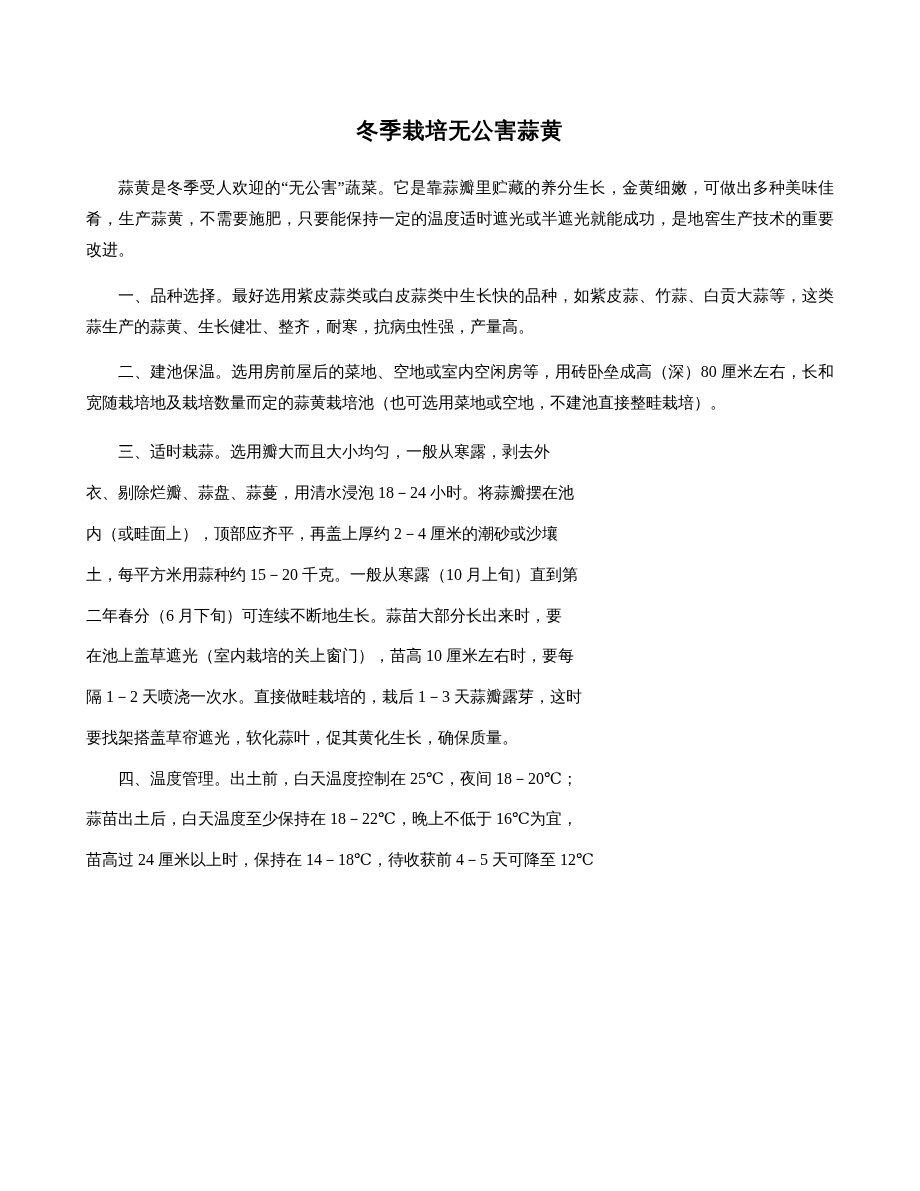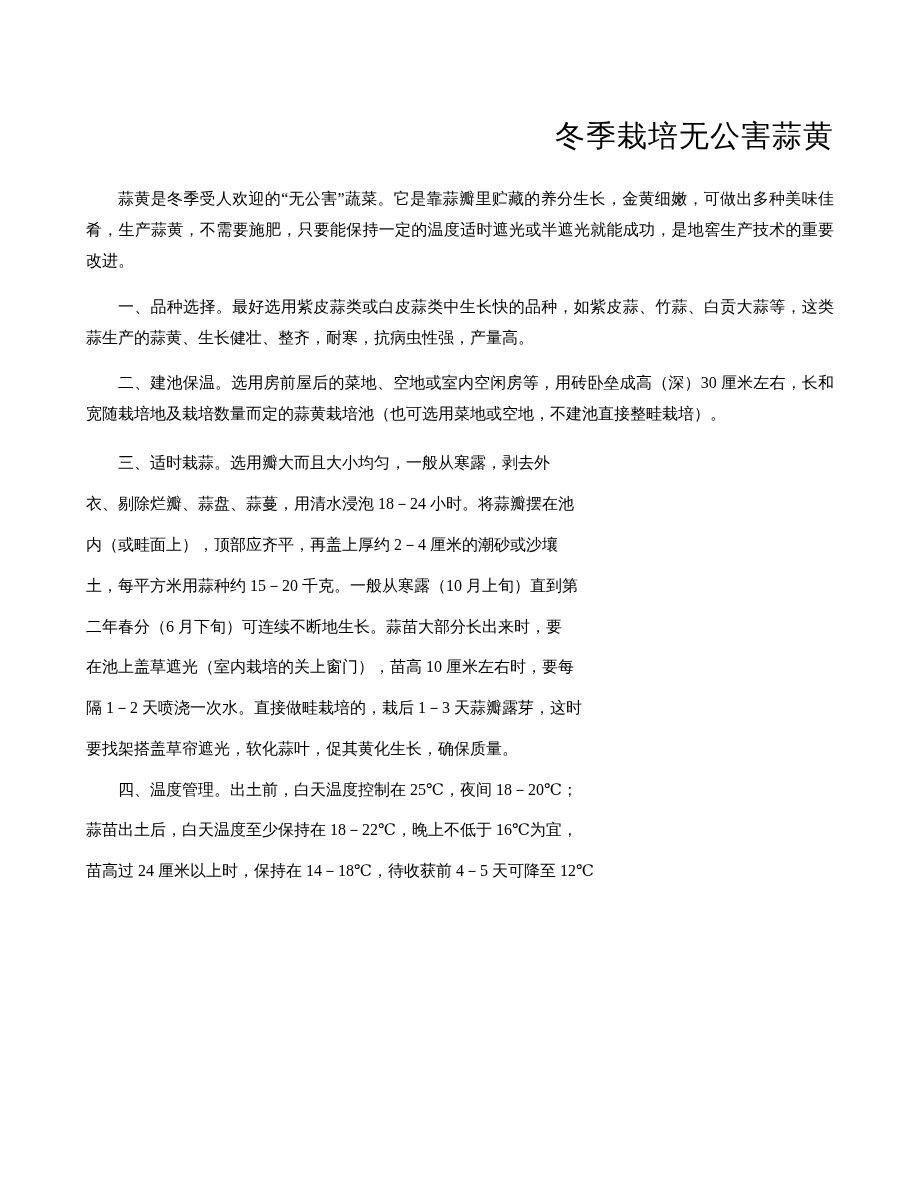--- a/index.html
+++ b/index.html
@@ -15,23 +15,23 @@
   }
   .page {
     width: 920px;
     height: 1191px;
     box-sizing: border-box;
     padding: 96px 86px 60px 86px;
     position: relative;
     background: #ffffff;
   }
   .doc-title {
-    text-align: right;
-    font-size: 30px;
-    font-weight: normal;
+    text-align: center;
+    font-size: 22px;
+    font-weight: bold;
     letter-spacing: 1px;
     margin: 20px 0 26px 0;
     font-family: "Liberation Sans", "DejaVu Sans", sans-serif;
   }
   .para {
     font-size: 16px;
     line-height: 1.95;
     text-align: justify;
     text-justify: inter-ideograph;
     text-indent: 2em;
@@ -50,21 +50,21 @@
 </style>
 </head>
 <body>
 
 <div class="page">
 
   <h1 class="doc-title">冬季栽培无公害蒜黄</h1>
 
   <p class="para">蒜黄是冬季受人欢迎的“无公害”蔬菜。它是靠蒜瓣里贮藏的养分生长，金黄细嫩，可做出多种美味佳肴，生产蒜黄，不需要施肥，只要能保持一定的温度适时遮光或半遮光就能成功，是地窖生产技术的重要改进。</p>
   <p class="para">一、品种选择。最好选用紫皮蒜类或白皮蒜类中生长快的品种，如紫皮蒜、竹蒜、白贡大蒜等，这类蒜生产的蒜黄、生长健壮、整齐，耐寒，抗病虫性强，产量高。</p>
-  <p class="para">二、建池保温。选用房前屋后的菜地、空地或室内空闲房等，用砖卧垒成高（深）30 厘米左右，长和宽随栽培地及栽培数量而定的蒜黄栽培池（也可选用菜地或空地，不建池直接整畦栽培）。</p>
+  <p class="para">二、建池保温。选用房前屋后的菜地、空地或室内空闲房等，用砖卧垒成高（深）80 厘米左右，长和宽随栽培地及栽培数量而定的蒜黄栽培池（也可选用菜地或空地，不建池直接整畦栽培）。</p>
 
   <div class="block-loose">
     <p class="para noindent">三、适时栽蒜。选用瓣大而且大小均匀，一般从寒露，剥去外</p>
     <p class="para noindent" style="text-indent:0">衣、剔除烂瓣、蒜盘、蒜蔓，用清水浸泡 18－24 小时。将蒜瓣摆在池</p>
     <p class="para noindent" style="text-indent:0">内（或畦面上），顶部应齐平，再盖上厚约 2－4 厘米的潮砂或沙壤</p>
     <p class="para noindent" style="text-indent:0">土，每平方米用蒜种约 15－20 千克。一般从寒露（10 月上旬）直到第</p>
     <p class="para noindent" style="text-indent:0">二年春分（6 月下旬）可连续不断地生长。蒜苗大部分长出来时，要</p>
     <p class="para noindent" style="text-indent:0">在池上盖草遮光（室内栽培的关上窗门），苗高 10 厘米左右时，要每</p>
     <p class="para noindent" style="text-indent:0">隔 1－2 天喷浇一次水。直接做畦栽培的，栽后 1－3 天蒜瓣露芽，这时</p>
     <p class="para noindent" style="text-indent:0">要找架搭盖草帘遮光，软化蒜叶，促其黄化生长，确保质量。</p>

